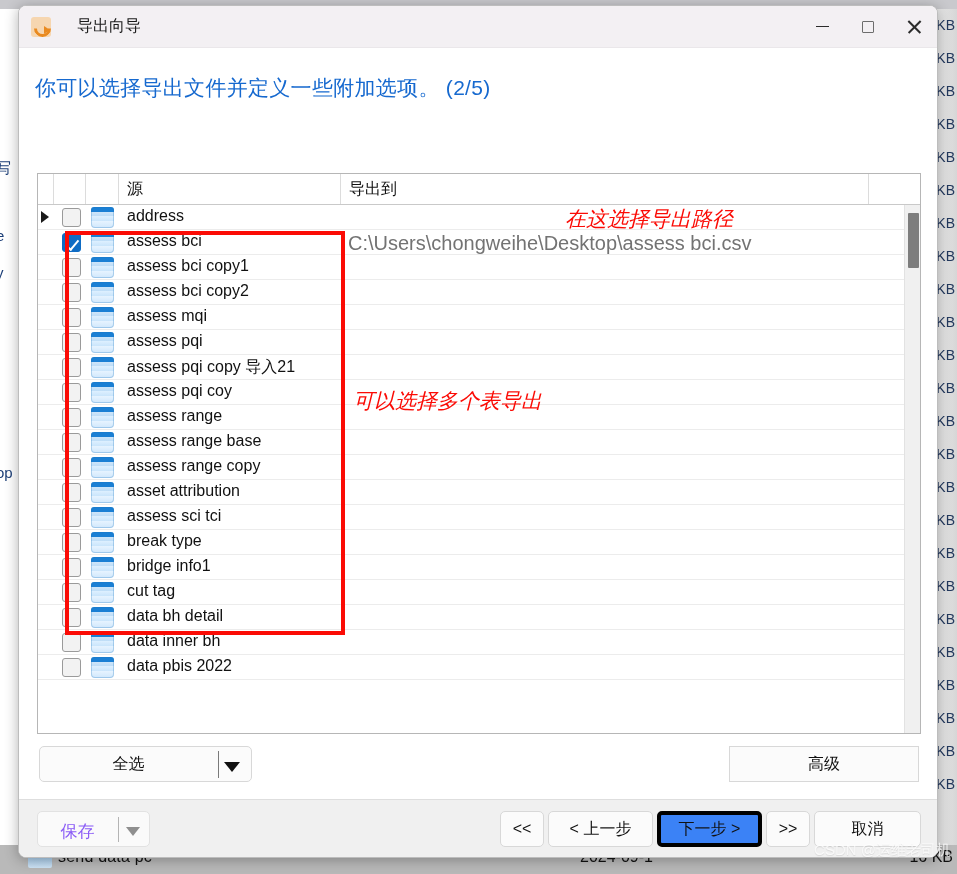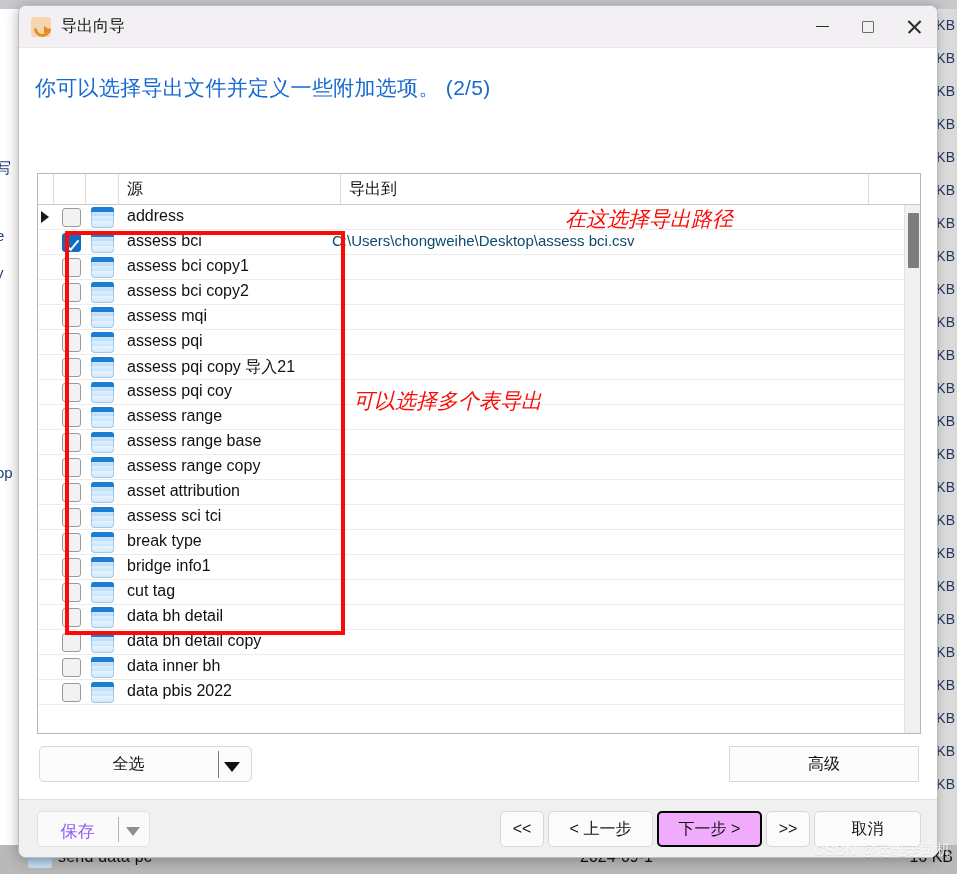--- a/index.html
+++ b/index.html
@@ -109,21 +109,21 @@
     transform: rotate(-45deg);
   }
   #app-icon::after {
     content: "";
     position: absolute; right: 1px; bottom: 3px;
     border-left: 6px solid #e98a20;
     border-top: 4px solid transparent;
     border-bottom: 4px solid transparent;
   }
   #title-text {
-    margin-left: 10px;
+    margin-left: 26px;
     font-size: 16px;
     color: #1a1a1a;
   }
   .wbtn {
     width: 46px; height: 41px;
     display: flex; align-items: center; justify-content: center;
     flex: none;
     color: #2b2b2b;
     font-size: 15px;
     background: transparent;
@@ -226,22 +226,22 @@
                       #dcefff 45%, #c8e4fb 68%,
                       #e6f3ff 68%, #cfe7fc 100%);
     box-shadow: inset 0 0 0 1px rgba(30,120,190,.28);
   }
   .src-text {
     position: absolute; left: 89px; top: 2px;
     font-size: 16px; color: #111;
     white-space: nowrap;
   }
   .dst-text {
-    position: absolute; left: 294px; top: 2px;
-    font-size: 15px; color: #0c4a6e;
+    position: absolute; left: 310px; top: 2px;
+    font-size: 20px; color: #737373;
     white-space: nowrap;
   }
 
   
   #vscroll {
     position: absolute;
     right: 0; top: 31px; bottom: 0; width: 16px;
     background: #f0f0f0;
     border-left: 1px solid #e2e2e2;
   }
@@ -338,22 +338,22 @@
   .nav-btn {
     position: absolute; top: 11px;
     height: 36px;
     background: #fbfbfb;
     border: 1px solid #d8d8d8;
     border-radius: 5px;
     display: flex; align-items: center; justify-content: center;
     font-size: 16px; color: #111;
   }
   .nav-btn.focused {
-    border: 2px solid #000000;
-    background: #f0abfc;
+    border: 4px solid #000000;
+    background: #3b82f6;
   }
   #btn-first { left: 481px; width: 44px; }
   #btn-prev  { left: 529px; width: 105px; }
   #btn-next  { left: 638px; width: 105px; }
   #btn-last  { left: 747px; width: 44px; }
   #btn-cancel{ left: 795px; width: 107px; }
 
   
   #watermark {
     position: absolute;
@@ -548,26 +548,20 @@
         </div>
         <div class="row">
           <span class="cb"></span>
           <span class="tbl-icon"></span>
           <span class="src-text">data bh detail</span>
           <span class="dst-text"></span>
         </div>
         <div class="row">
           <span class="cb"></span>
           <span class="tbl-icon"></span>
-          <span class="src-text">data bh detail copy</span>
-          <span class="dst-text"></span>
-        </div>
-        <div class="row">
-          <span class="cb"></span>
-          <span class="tbl-icon"></span>
           <span class="src-text">data inner bh</span>
           <span class="dst-text"></span>
         </div>
         <div class="row">
           <span class="cb"></span>
           <span class="tbl-icon"></span>
           <span class="src-text">data pbis 2022</span>
           <span class="dst-text"></span>
         </div>
       </div>

